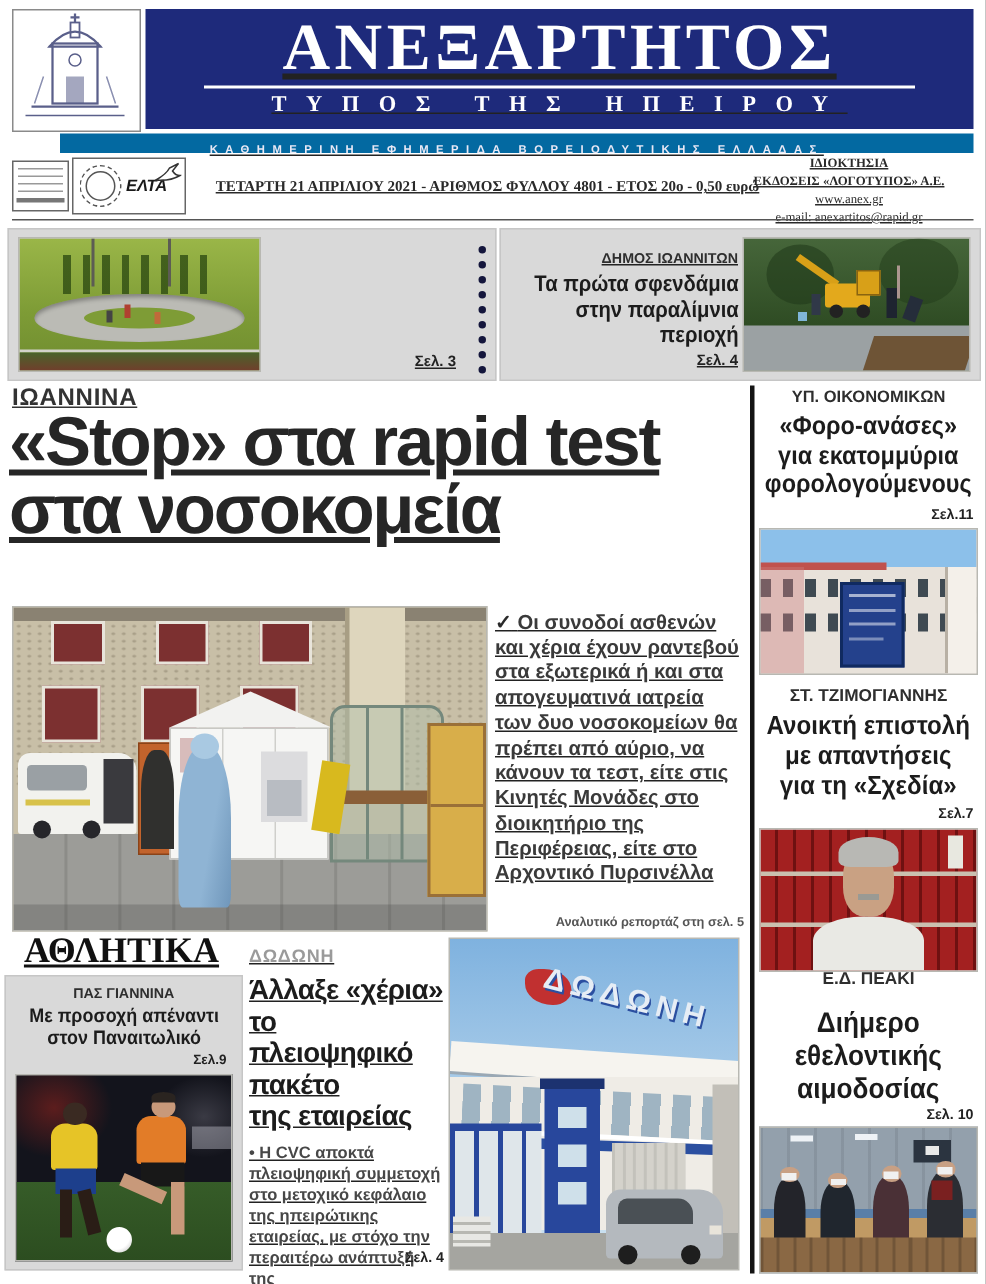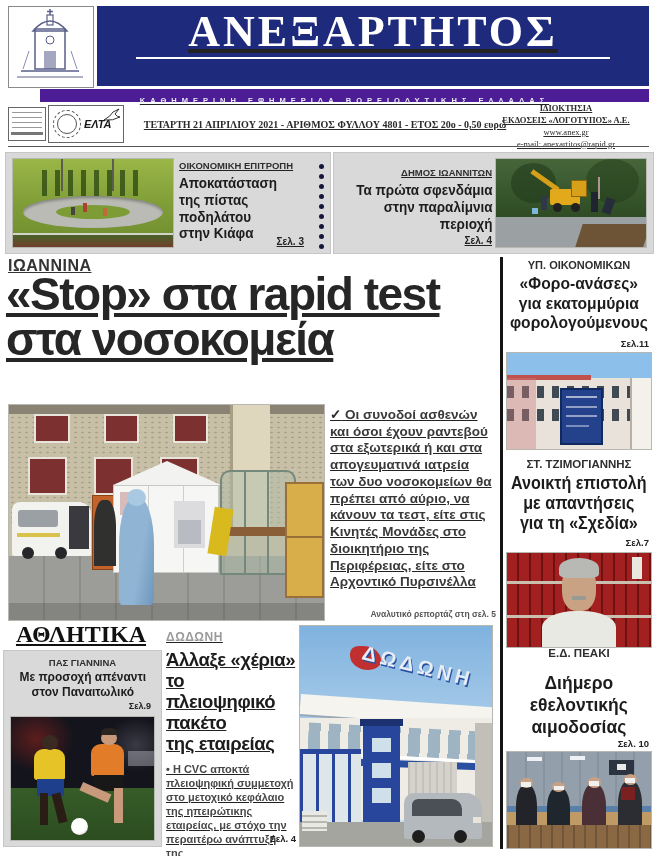--- a/index.html
+++ b/index.html
@@ -35,23 +35,24 @@
       <line x1="12" y1="64" x2="70" y2="64" stroke="#5a5f8a" stroke-width="1.5"></line>
       <line x1="8" y1="70" x2="74" y2="70" stroke="#5a5f8a" stroke-width="1"></line>
       <path d="M14 62 l6 -18 M68 62 l-6 -18" stroke="#8a8fb0" stroke-width="1"></path>
       <circle cx="41" cy="33" r="4" fill="none" stroke="#5a5f8a" stroke-width="1"></circle>
     </svg>
   </div>
 
   <div class="abs" style="left:97px;top:6px;width:552px;height:80px;background:#1e2a7b;text-align:center;">
     <div class="serif" style="font-size:44px;font-weight:bold;color:#ffffff;letter-spacing:3px;line-height:48px;margin-top:2px;">ΑΝΕΞΑΡΤΗΤΟΣ</div>
     <div style="width:86%;height:2px;background:#ffffff;margin:1px auto 3px auto;"></div>
-  </div>
-
-  <div class="abs" style="left:40px;top:89px;width:609px;height:13px;background:#4c1d95;text-align:center;">
+    <div class="serif" style="font-size:15px;font-weight:bold;color:#ffffff;letter-spacing:13px;">ΤΥΠΟΣ ΤΗΣ ΗΠΕΙΡΟΥ</div>
+  </div>
+
+  <div class="abs" style="left:40px;top:89px;width:609px;height:13px;background:#0369a1;text-align:center;">
     <span style="font-size:7.5px;font-weight:bold;color:#e9e9f6;letter-spacing:5px;line-height:13px;">ΚΑΘΗΜΕΡΙΝΗ ΕΦΗΜΕΡΙΔΑ ΒΟΡΕΙΟΔΥΤΙΚΗΣ ΕΛΛΑΔΑΣ</span>
   </div>
 
   <div class="abs" style="left:8px;top:107px;width:36px;height:32px;border:1px solid #666;background:#fff;">
     <div style="height:1px;background:#999;margin:4px 3px 0 3px;"></div>
     <div style="height:1px;background:#999;margin:4px 3px 0 3px;"></div>
     <div style="height:1px;background:#999;margin:4px 3px 0 3px;"></div>
     <div style="height:1px;background:#999;margin:4px 3px 0 3px;"></div>
     <div style="height:3px;background:#777;margin:4px 2px 0 2px;"></div>
   </div>
@@ -82,26 +83,20 @@
       <div class="shape" style="left:18%;right:18%;top:12%;height:30%;background:repeating-linear-gradient(90deg,rgba(40,70,15,.75) 0 5px,transparent 5px 13px);"></div>
       <div class="shape" style="left:6%;right:6%;top:42%;height:36%;background:#bbbbb5;border-radius:50%;box-shadow:inset 0 2px 3px rgba(0,0,0,.3);"></div>
       <div class="shape" style="left:27%;top:52%;width:46%;height:16%;background:#7e9c36;border-radius:50%;"></div>
       <div class="shape" style="left:44%;top:50%;width:4px;height:9px;background:#b04030;"></div>
       <div class="shape" style="left:56%;top:56%;width:4px;height:8px;background:#c06a3a;"></div>
       <div class="shape" style="left:36%;top:55%;width:4px;height:8px;background:#444;"></div>
       <div class="shape" style="left:30%;top:0;width:2px;height:36%;background:#5c5c54;"></div>
       <div class="shape" style="left:62%;top:0;width:2px;height:36%;background:#5c5c54;"></div>
       <div class="shape" style="left:0;bottom:14%;width:100%;height:2px;background:#d2d2ca;"></div>
       <div class="shape" style="left:0;bottom:0;width:100%;height:14%;background:linear-gradient(#49632a,#703f2c);"></div>
-    </div>
-    <div class="abs" style="left:173px;top:7px;width:128px;">
-      <div class="kick" style="font-size:9.5px;">ΟΙΚΟΝΟΜΙΚΗ ΕΠΙΤΡΟΠΗ</div>
-      <div class="hl pre cond" style="font-size:15px;line-height:1.12;margin-top:4px;">Αποκατάσταση
-της πίστας ποδηλάτου
-στην Κιάφα</div>
     </div>
     <div class="abs pgnum" style="right:26px;bottom:6px;font-size:10px;">Σελ. 3</div>
     <div class="abs" style="right:6px;top:6px;">
       <div class="dot"></div>
         <div class="dot"></div>
         <div class="dot"></div>
         <div class="dot"></div>
       <div class="dot"></div>
         <div class="dot"></div>
         <div class="dot"></div>
@@ -179,21 +174,21 @@
     </div>
     <div class="shape" style="left:64%;top:48%;width:6%;height:22%;background:#d8b91e;transform:rotate(9deg);"></div>
     <div class="shape" style="right:0;top:36%;width:11%;height:52%;background:#d8ae4a;border:2px solid #9a7038;">
       <div class="shape" style="left:0;top:46%;width:100%;height:2px;background:#9a7038;"></div>
     </div>
   </div>
 
   <div class="abs" style="left:330px;top:407px;width:166px;height:212px;">
     <div style="font-size:13.5px;font-weight:bold;color:#3a3a3a;line-height:1.24;">
       <span style="color:#2a2a2a;">✓</span>
-      <span>Οι συνοδοί ασθενών και όσοι έχουν ραντεβού στα εξωτερικά ή και στα απογευματινά ιατρεία των δυο νοσοκομείων θα πρέπει από αύριο, να κάνουν τα τεστ, είτε στις Κινητές Μονάδες στο διοικητήριο της Περιφέρειας, είτε στο Αρχοντικό Πυρσινέλλα</span>
+      <span>Οι συνοδοί ασθενών και χέρια έχουν ραντεβού στα εξωτερικά ή και στα απογευματινά ιατρεία των δυο νοσοκομείων θα πρέπει από αύριο, να κάνουν τα τεστ, είτε στις Κινητές Μονάδες στο διοικητήριο της Περιφέρειας, είτε στο Αρχοντικό Πυρσινέλλα</span>
     </div>
     <div style="position:absolute;right:0;bottom:0;font-size:8.5px;font-weight:bold;color:#555;">Αναλυτικό ρεπορτάζ στη σελ. 5</div>
   </div>
 
   <div class="abs" style="left:500px;top:257px;width:3px;height:592px;background:#141414;"></div>
 
   <div class="abs" style="left:506px;top:255px;width:146px;height:596px;">
 
     <div class="kick" style="position:absolute;top:4px;width:100%;text-align:center;font-size:11px;">ΥΠ. ΟΙΚΟΝΟΜΙΚΩΝ</div>
     <div class="hl pre cond-c" style="position:absolute;top:19px;text-align:center;font-size:17px;line-height:1.15;">«Φορο-ανάσες»

